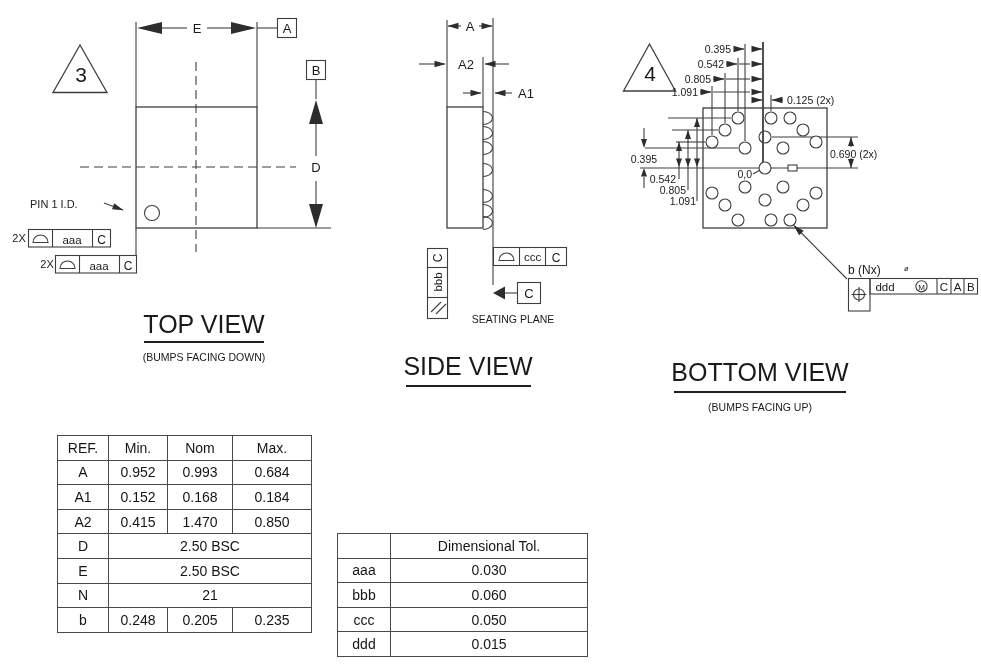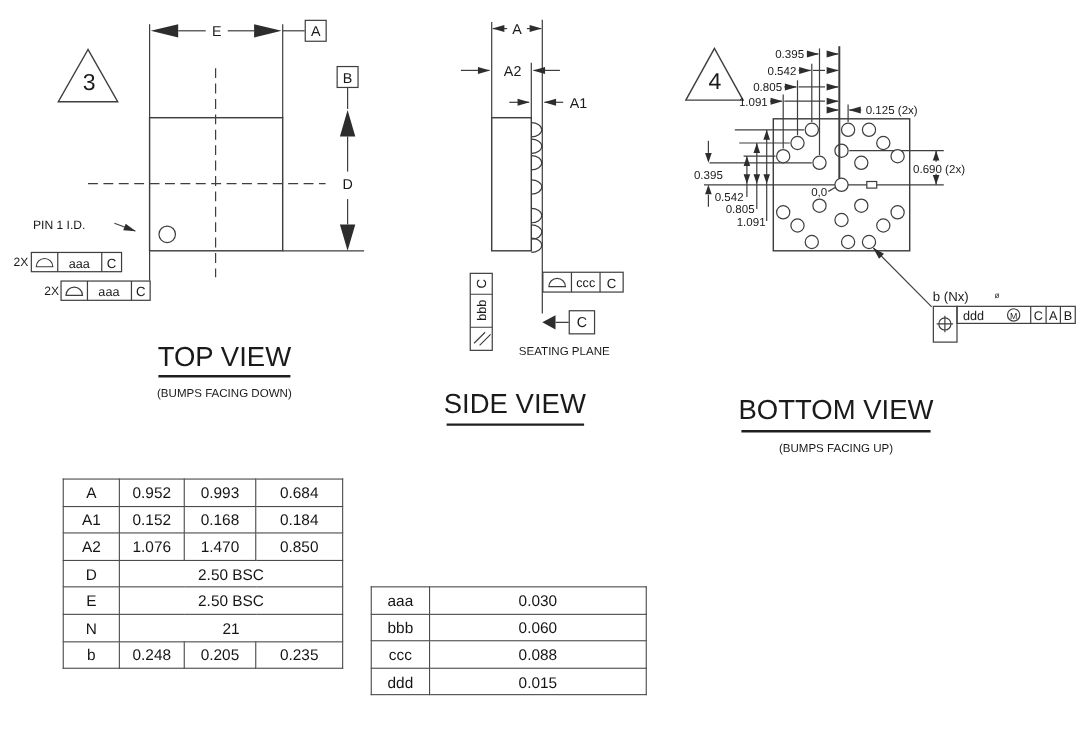--- a/index.html
+++ b/index.html
@@ -263,34 +263,40 @@
 <div class="tbl" id="ref-table" style="left:57px;top:435px;width:254px">
   <table>
     <colgroup>
           <col style="width:51px">
           <col style="width:59px">
           <col style="width:65px">
           <col style="width:79px">
         </colgroup>
     <tbody id="ref-tbody">
           <tr>
+            <td>REF.</td>
+            <td>Min.</td>
+            <td>Nom</td>
+            <td>Max.</td>
+          </tr>
+          <tr>
             <td>A</td>
             <td>0.952</td>
             <td>0.993</td>
             <td>0.684</td>
           </tr>
           <tr>
             <td>A1</td>
             <td>0.152</td>
             <td>0.168</td>
             <td>0.184</td>
           </tr>
           <tr>
             <td>A2</td>
-            <td>1.076</td>
+            <td>0.415</td>
             <td>1.470</td>
             <td>0.850</td>
           </tr>
           <tr>
             <td>D</td>
             <td colspan="3">2.50 BSC</td>
           </tr>
           <tr>
             <td>E</td>
             <td colspan="3">2.50 BSC</td>
@@ -310,30 +316,34 @@
 </div>
 
 <div class="tbl" id="tol-table" style="left:337px;top:533px;width:250px">
   <table>
     <colgroup>
           <col style="width:53px">
           <col style="width:197px">
         </colgroup>
     <tbody id="tol-tbody">
           <tr>
+            <td></td>
+            <td>Dimensional Tol.</td>
+          </tr>
+          <tr>
             <td>aaa</td>
             <td>0.030</td>
           </tr>
           <tr>
             <td>bbb</td>
             <td>0.060</td>
           </tr>
           <tr>
             <td>ccc</td>
-            <td>0.088</td>
+            <td>0.050</td>
           </tr>
           <tr>
             <td>ddd</td>
             <td>0.015</td>
           </tr>
         </tbody>
   </table>
 </div>
 </div>
 

